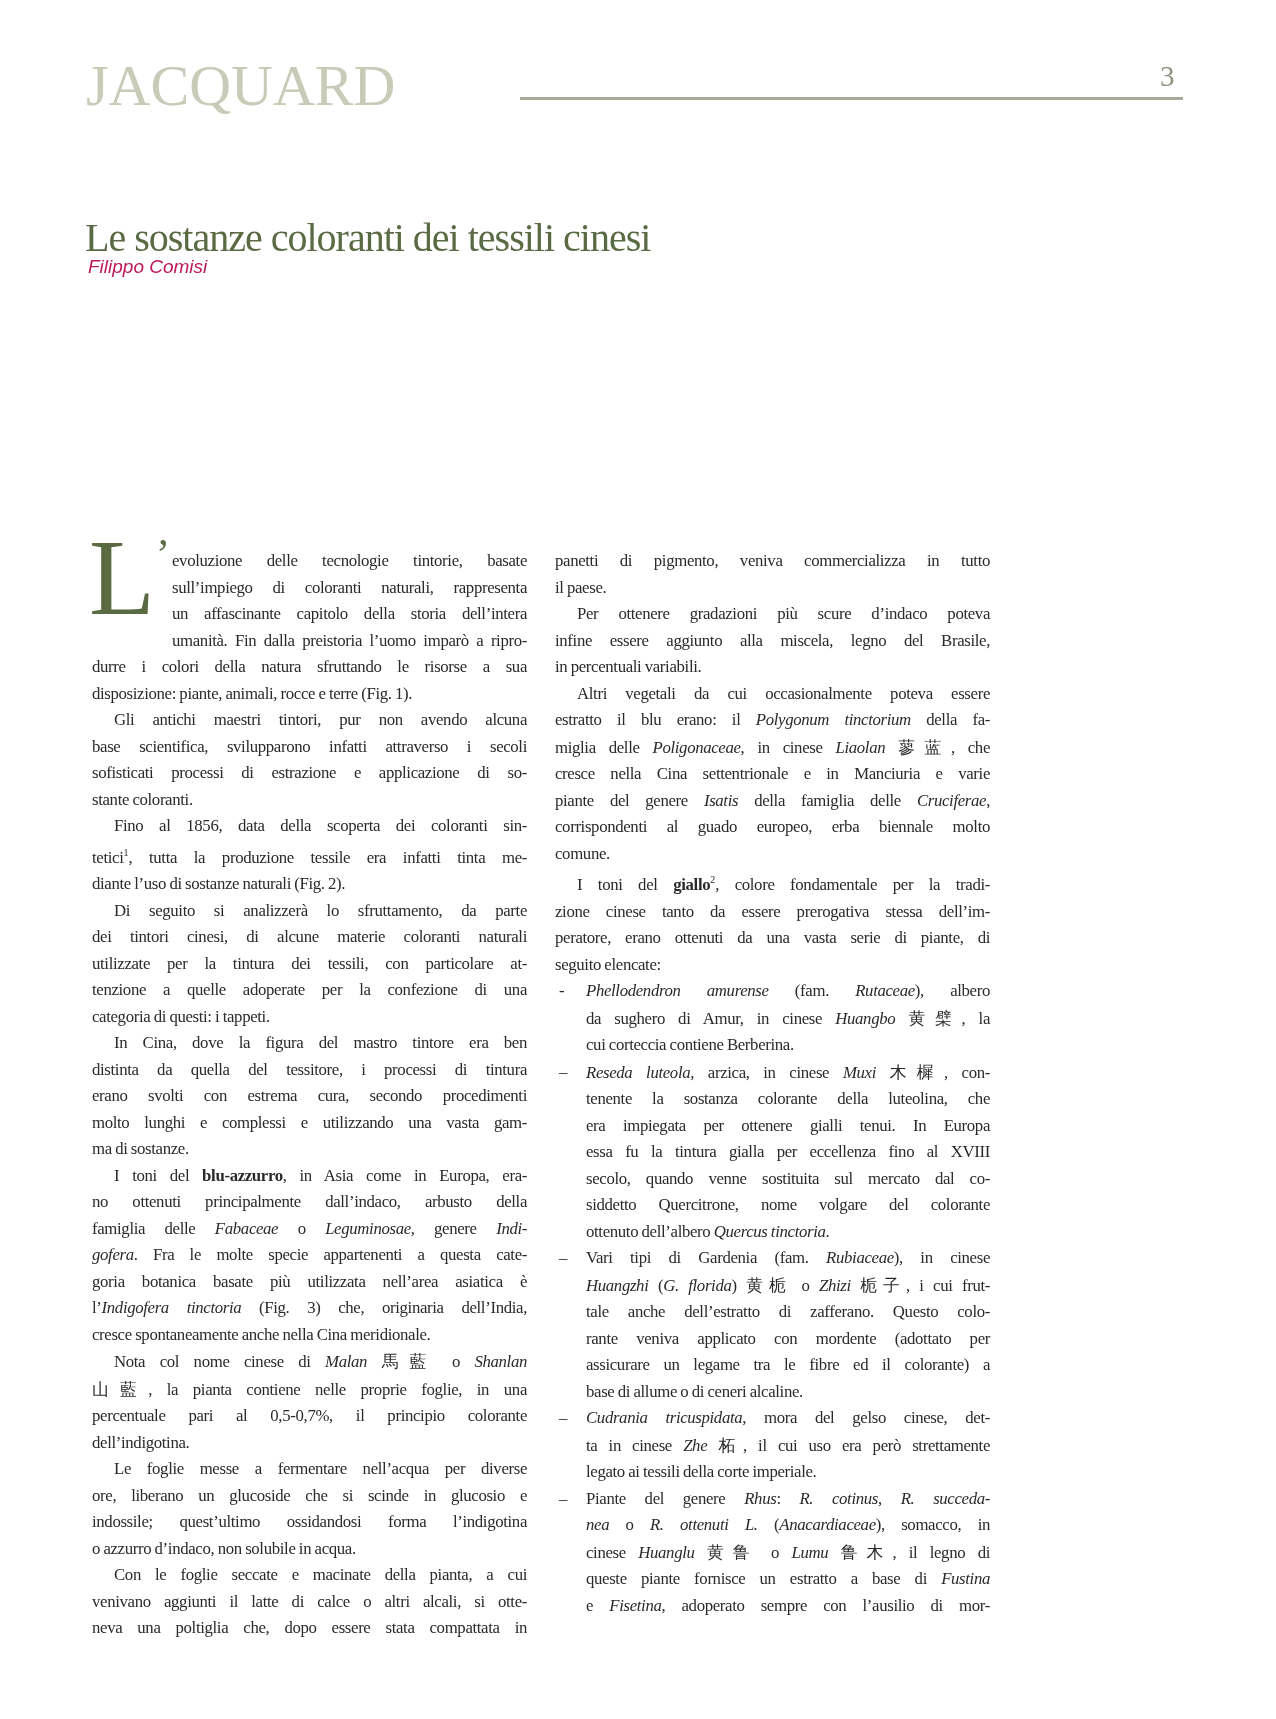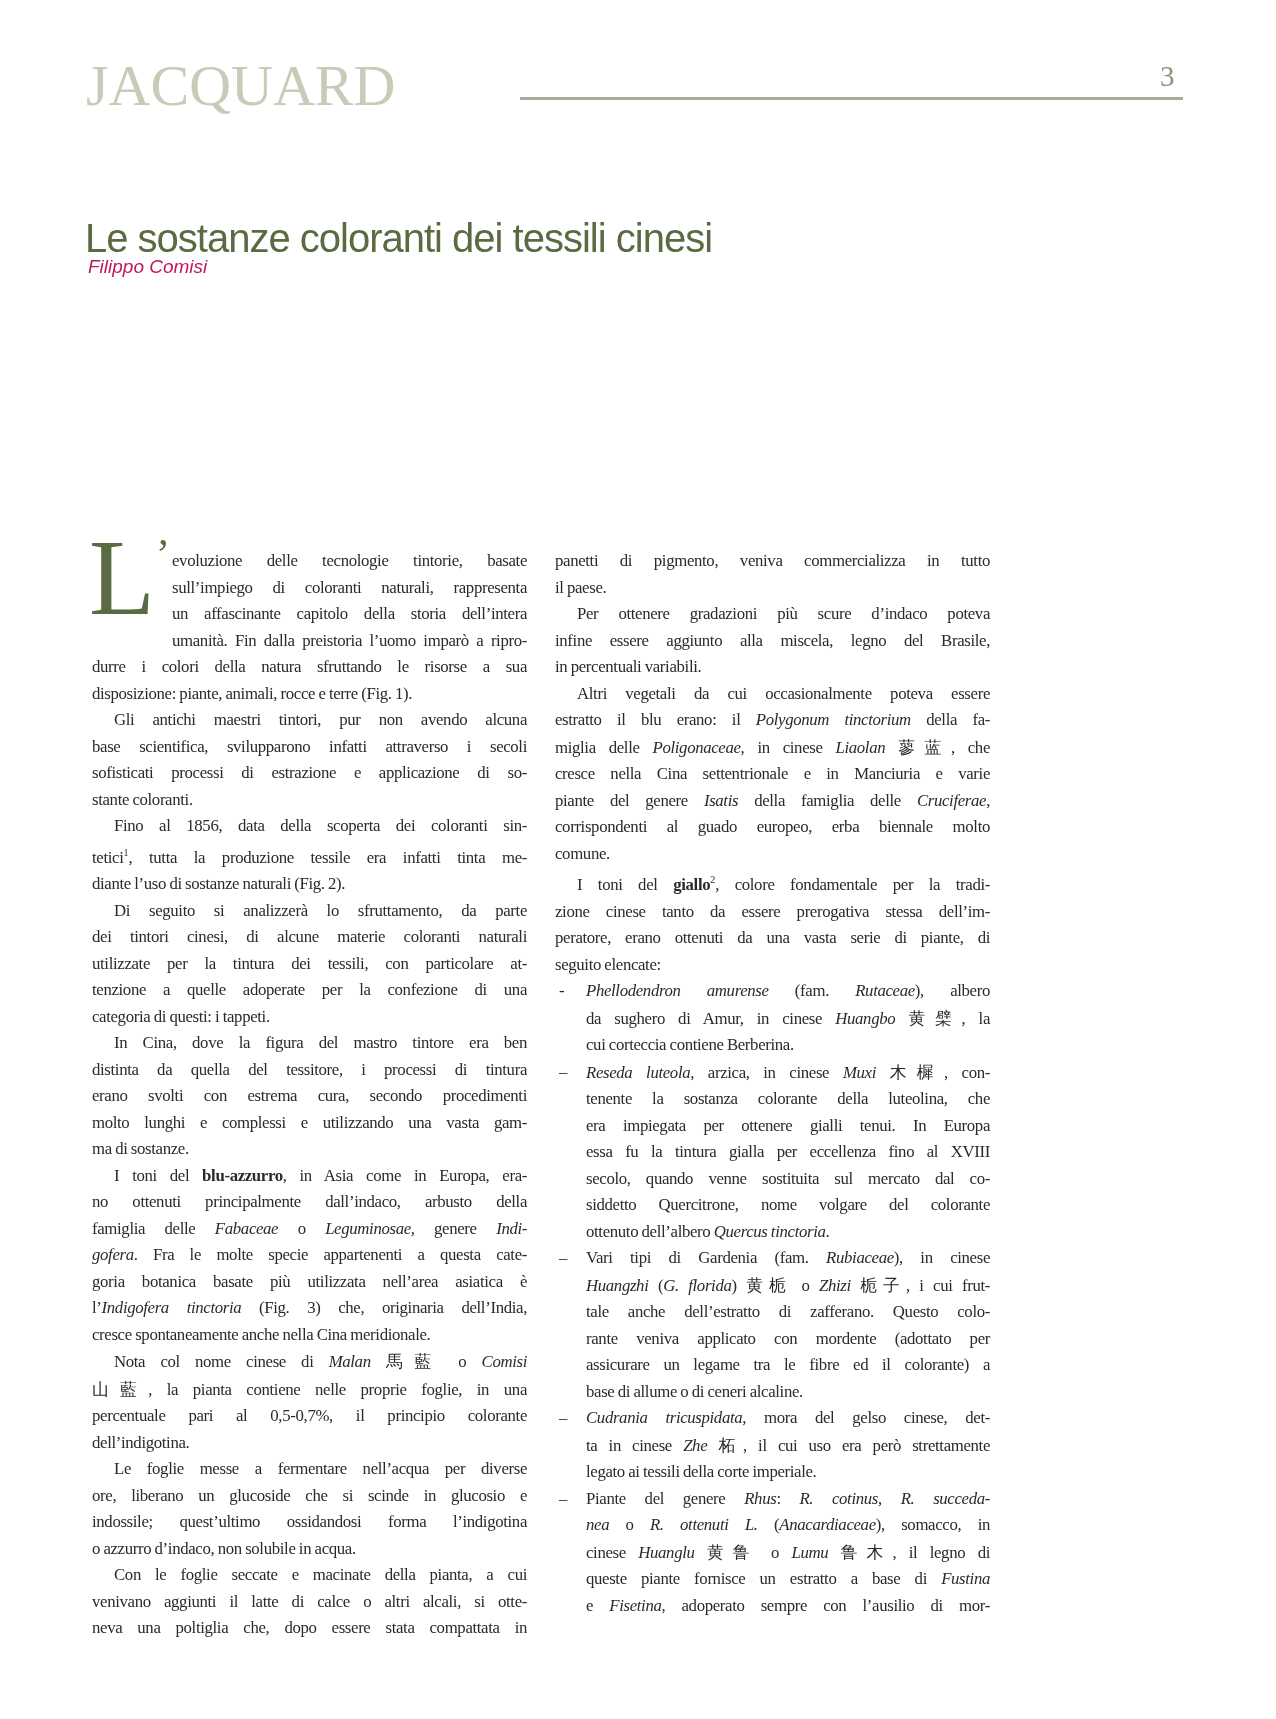--- a/index.html
+++ b/index.html
@@ -16,21 +16,21 @@
   .header-rule {
     position:absolute; left:520px; top:97px; width:663px; height:3px;
     background:#a8a89b;
   }
   .page-number {
     position:absolute; left:1160px; top:62px; font-size:29px; line-height:1;
     color:#90927f; font-family:"Liberation Serif",serif;
   }
   .title {
     position:absolute; left:85px; top:216px; margin:0;
-    font-family:Liberation Sans, sans-serif; font-weight:400;
+    font-family:Liberation Serif, serif; font-weight:400;
     font-size:40px; line-height:1.1; letter-spacing:-1px; color:#5a6b43;
   }
   .author {
     position:absolute; left:88px; top:256px;
     font-family:"Liberation Sans",sans-serif; font-style:italic;
     font-size:19px; color:#be185d;
   }
   .columns {
     position:absolute; left:92px; top:548px; width:898px;
     display:flex; gap:28px;
@@ -107,21 +107,21 @@
         <div class="block indent">
           <div class="line">I toni del <span class="bd">blu-azzurro</span>, in Asia come in Europa, era-</div>
           <div class="line">no ottenuti principalmente dall’indaco, arbusto della</div>
           <div class="line">famiglia delle <span class="it">Fabaceae</span> o <span class="it">Leguminosae,</span> genere <span class="it">Indi-</span></div>
           <div class="line"><span class="it">gofera</span>. Fra le molte specie appartenenti a questa cate-</div>
           <div class="line">goria botanica basate più utilizzata nell’area asiatica è</div>
           <div class="line">l’<span class="it">Indigofera tinctoria</span> (Fig. 3) che, originaria dell’India,</div>
           <div class="line end">cresce spontaneamente anche nella Cina meridionale.</div>
         </div>
         <div class="block indent">
-          <div class="line">Nota col nome cinese di <span class="it">Malan</span> <span class="cjk">馬藍</span> o <span class="it">Comisi</span></div>
+          <div class="line">Nota col nome cinese di <span class="it">Malan</span> <span class="cjk">馬藍</span> o <span class="it">Shanlan</span></div>
           <div class="line"><span class="cjk">山藍</span>, la pianta contiene nelle proprie foglie, in una</div>
           <div class="line">percentuale pari al 0,5-0,7%, il principio colorante</div>
           <div class="line end">dell’indigotina.</div>
         </div>
         <div class="block indent">
           <div class="line">Le foglie messe a fermentare nell’acqua per diverse</div>
           <div class="line">ore, liberano un glucoside che si scinde in glucosio e</div>
           <div class="line">indossile; quest’ultimo ossidandosi forma l’indigotina</div>
           <div class="line end">o azzurro d’indaco, non solubile in acqua.</div>
         </div>

